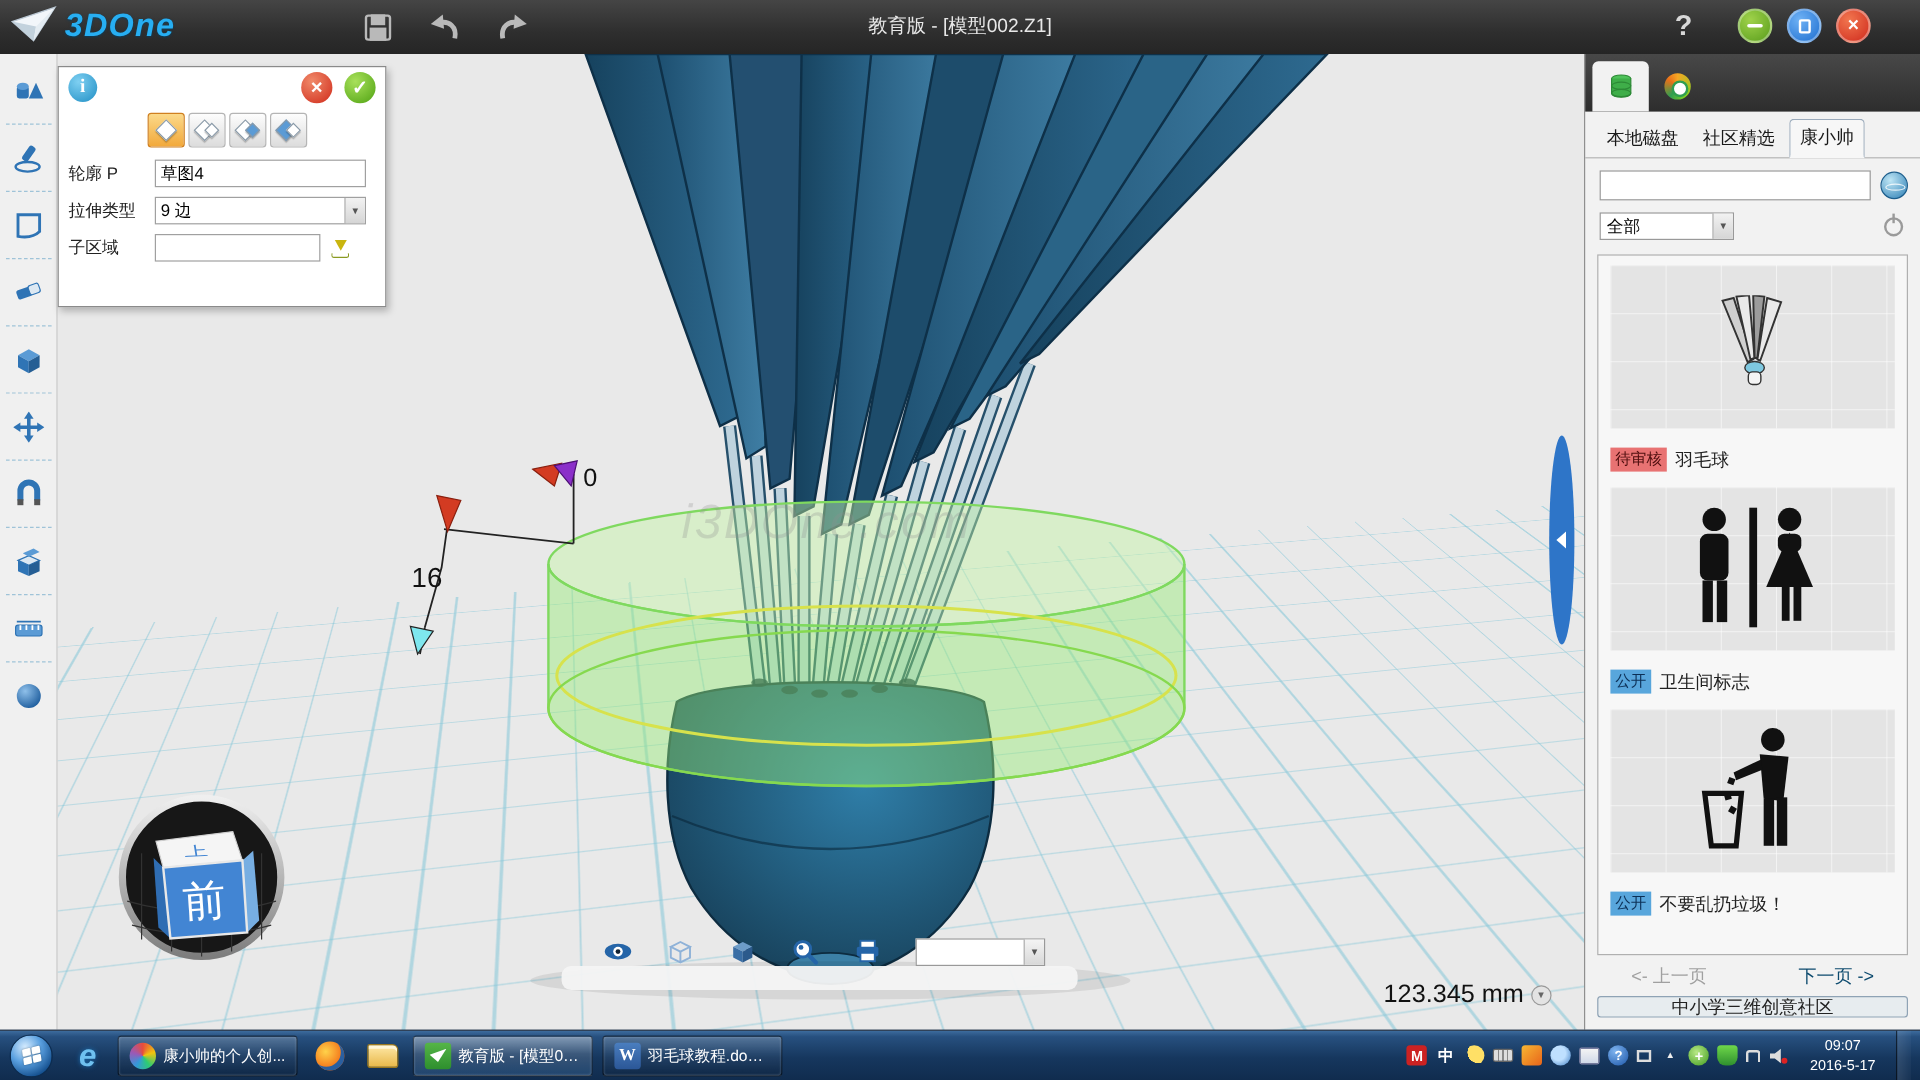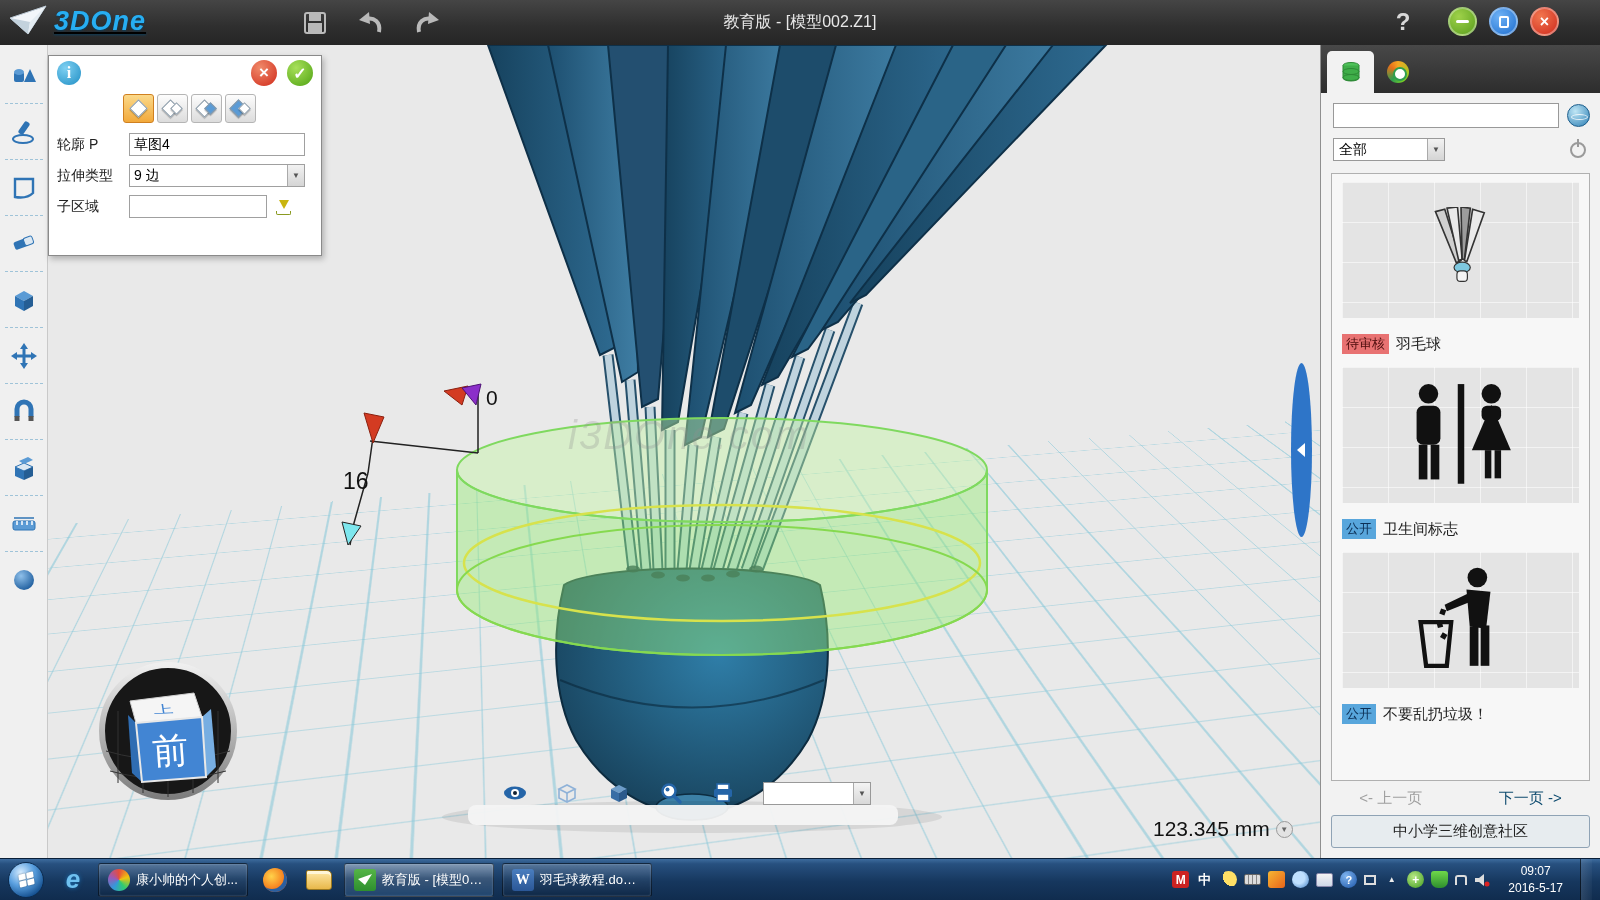--- a/index.html
+++ b/index.html
@@ -2,21 +2,21 @@
 <html><head>
 <meta charset="utf-8">
 <style>
   * { margin:0; padding:0; box-sizing:border-box; }
   html,body { width:1600px; height:900px; overflow:hidden; font-family:"Liberation Sans", sans-serif; }
   .screen { position:relative; width:1600px; height:900px; background:#e9e9e9; overflow:hidden; }
 
   
   .titlebar { position:absolute; left:0; top:0; width:1600px; height:45px;
     background:linear-gradient(180deg,#454545,#2e2e2e 60%,#252525); z-index:40; }
-  .logo { position:absolute; left:8px; top:4px; display:flex; align-items:center; gap:6px;text-decoration:underline; }
+  .logo { position:absolute; left:8px; top:4px; display:flex; align-items:center; gap:6px; }
   .logo-text { font-size:27px; font-weight:bold; font-style:italic; color:#27aef2;
     text-shadow:0 1px 2px #0a3d5c; letter-spacing:1px; }
   .tb-icons { position:absolute; left:300px; top:8px; display:flex; gap:26px; }
   .tb-icon { width:30px; height:30px; display:flex; align-items:center; justify-content:center; cursor:pointer; }
   .tb-title { position:absolute; left:0; right:0; top:0; height:45px; display:flex; align-items:center;
     justify-content:center; color:#e8e8e8; font-size:16px; pointer-events:none; }
   .tb-help { position:absolute; left:1388px; top:8px; width:30px; height:30px; color:#d8d8d8;
     font-size:24px; font-weight:bold; text-align:center; cursor:pointer; }
   .winbtn { position:absolute; top:7px; width:29px; height:29px; border-radius:50%; color:#fff;
     display:flex; align-items:center; justify-content:center; font-size:16px; font-weight:bold;
@@ -132,21 +132,21 @@
     background-image:linear-gradient(rgba(255,255,255,.55) 1px, transparent 1px),
                      linear-gradient(90deg, rgba(255,255,255,.55) 1px, transparent 1px);
     background-size:46px 40px; display:flex; align-items:center; justify-content:center; }
   .item-caption { display:flex; align-items:center; gap:7px; padding-top:16px; font-size:15px; color:#222; }
   .badge { font-size:13px; padding:1px 4px; color:#3a0d0d; }
   .badge.review { background:#e87272; color:#4d0d0d; }
   .badge.public { background:#58a6dc; color:#0c2f55; }
   .pager { display:flex; justify-content:space-around; align-items:center; height:26px; font-size:15px; }
   .pager .prev { color:#a0a0a0; cursor:pointer; }
   .pager .next { color:#0c4a6e; cursor:pointer; }
-  .community-btn { margin:4px 10px 10px; height:33px; background:#e7ecef; border:1px solid #8fa3b5; border-radius:3px;
+  .community-btn { margin:4px 10px 10px; height:18px; background:#e7ecef; border:1px solid #8fa3b5; border-radius:3px;
     display:flex; align-items:center; justify-content:center; font-size:15px; color:#222; cursor:pointer; }
 
   
   .taskbar { position:absolute; left:0; top:858px; width:1600px; height:42px; z-index:60;
     background:linear-gradient(180deg,#3d6c9e 0%,#27507f 12%,#16375e 55%,#102c4e 100%);
     border-top:1px solid #0a1f38; display:flex; align-items:center; }
   .start-orb { width:36px; height:36px; border-radius:50%; margin:0 10px 0 8px; cursor:pointer;
     background:radial-gradient(circle at 35% 28%,#d6ecff,#5aa0e0 40%,#15508f 78%,#0b3a6e);
     border:1px solid #0c2c50; display:flex; align-items:center; justify-content:center; }
   .flag { display:grid; grid-template-columns:7px 7px; grid-template-rows:6px 6px; gap:1px; transform:rotate(-8deg) skewY(-6deg); }
@@ -495,20 +495,25 @@
           <ellipse cx="11" cy="4.5" rx="8" ry="3" fill="#4fc25a" stroke="#2d8a36"></ellipse>
           <path d="M3,4.5 L3,17 A8,3 0 0,0 19,17 L19,4.5" fill="#3fae49" stroke="#2d8a36"></path>
           <ellipse cx="11" cy="10.5" rx="8" ry="3" fill="none" stroke="#2d8a36"></ellipse>
           <ellipse cx="11" cy="16.5" rx="8" ry="3" fill="none" stroke="#2d8a36"></ellipse>
           </svg>
       </div>
       <div class="side-tab">
         <span class="community-ball"></span>
       </div>
     </div>
+    <div class="sub-tabs">
+      <span class="sub-tab">本地磁盘</span>
+      <span class="sub-tab">社区精选</span>
+      <span class="sub-tab active">康小帅</span>
+    </div>
     <div class="search-row">
       <input class="search-input" style="">
       <span class="globe"></span>
     </div>
     <div class="filter-row">
       <span class="filter-combo">
         <span class="txt">全部</span>
         <span class="arr">▼</span>
       </span>
       <span class="spacer"></span>

